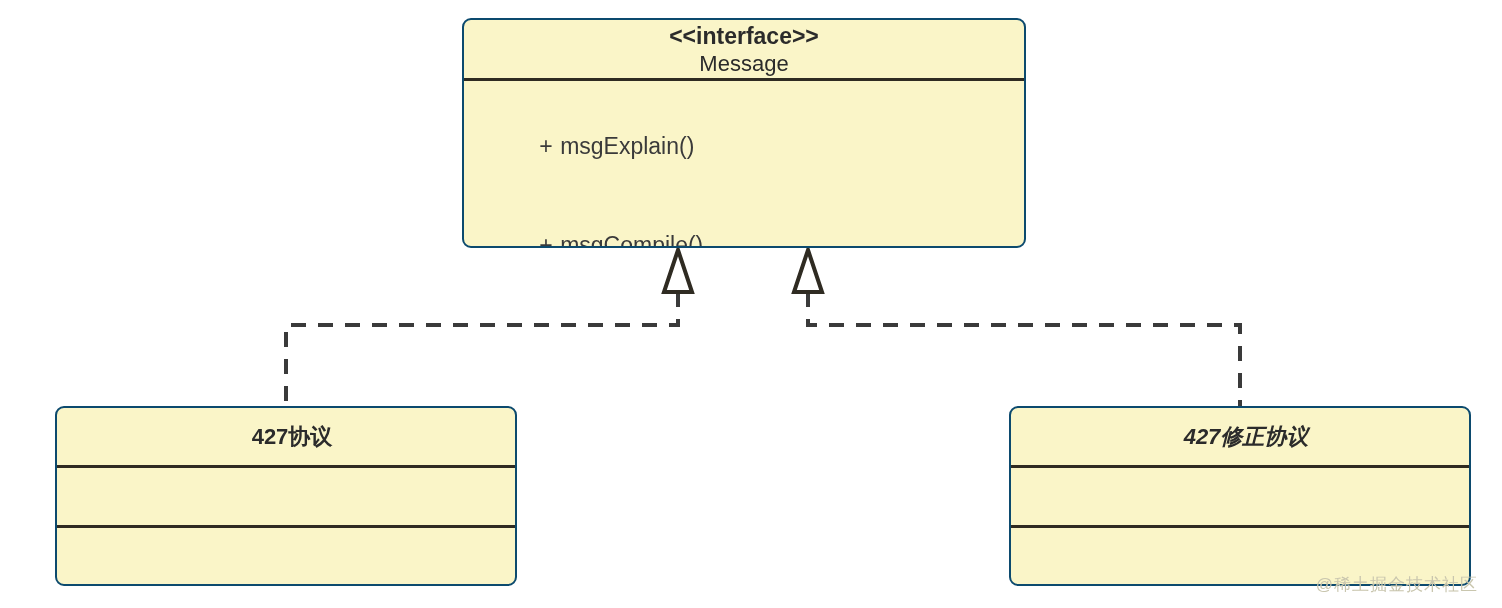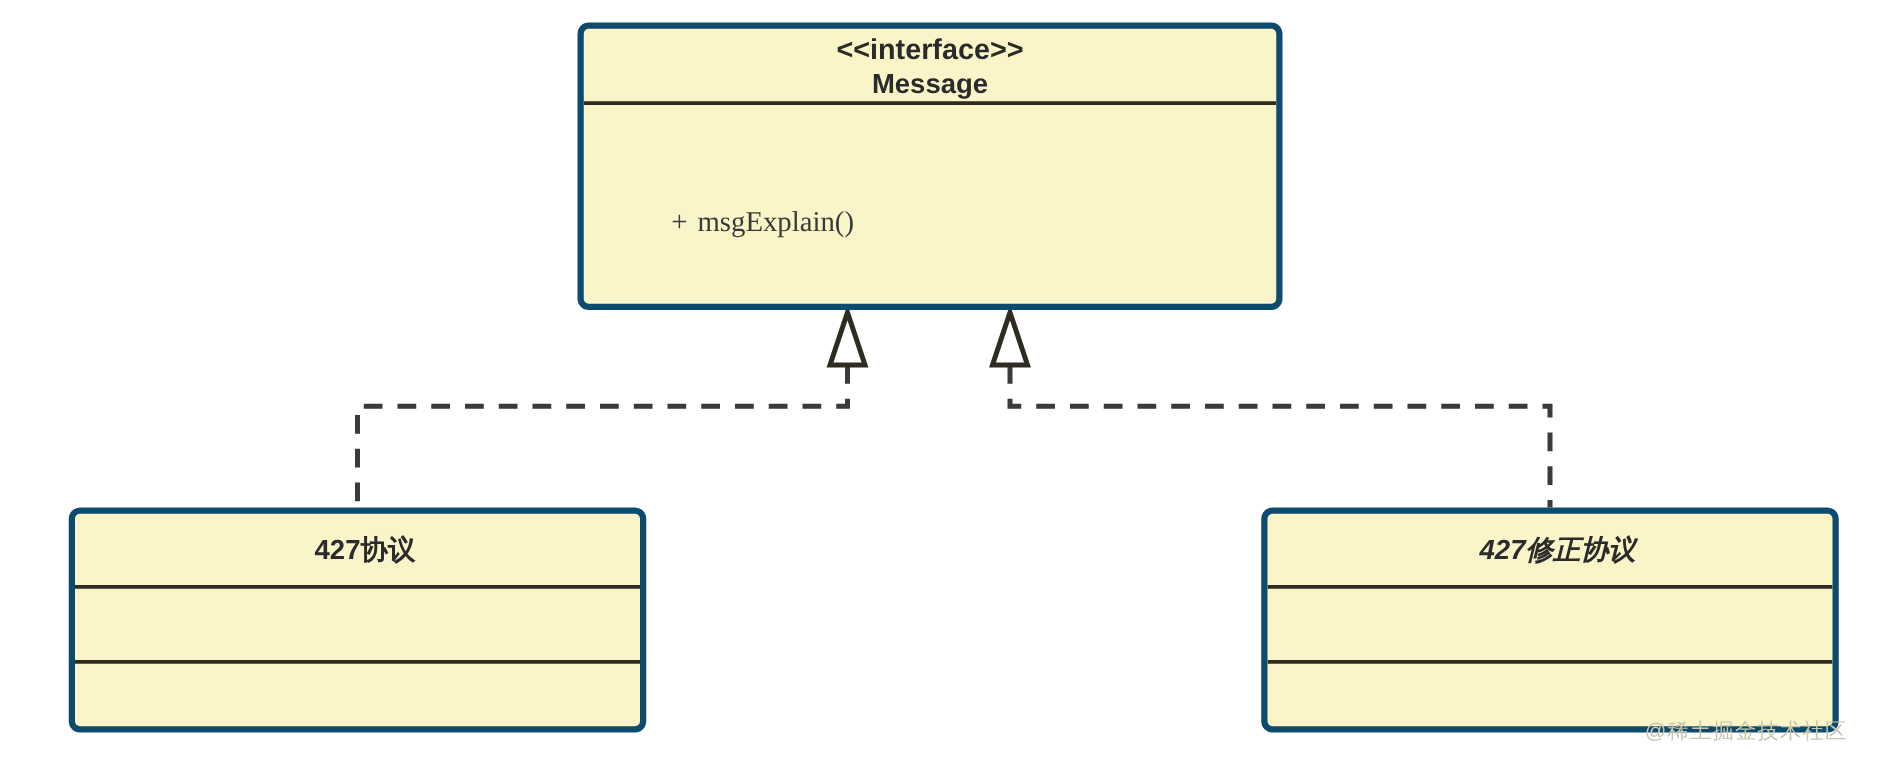--- a/index.html
+++ b/index.html
@@ -25,21 +25,21 @@
     top: 0;
     width: 1502px;
     height: 608px;
   }
 
   
   .uml-box {
     position: absolute;
     box-sizing: border-box;
     background: #faf5c8;
-    border: 5px solid #0c4a6e;
+    border: 2px solid #0c4a6e;
     border-radius: 9px;
     display: flex;
     flex-direction: column;
     overflow: hidden;
   }
   .uml-header {
     box-sizing: border-box;
     display: flex;
     flex-direction: column;
     align-items: center;
@@ -69,27 +69,26 @@
     padding-top: 2px;
   }
   .stereotype-text {
     font-size: 23px;
     font-weight: bold;
     letter-spacing: 0px;
     line-height: 28px;
   }
   .interface-name-text {
     font-size: 22px;
-    font-weight: bold;
+    font-weight: normal;
     line-height: 28px;
   }
   .method-list {
     box-sizing: border-box;
-    padding: 44px 0 0 24px;
-    font-family: Liberation Serif, serif;
+    padding: 16px 0 0 24px;
   }
   .method-row {
     font-size: 23px;
     color: #3a3a3a;
     line-height: 33px;
     white-space: pre;
     font-weight: normal;
   }
   .method-visibility {
     display: inline-block;

